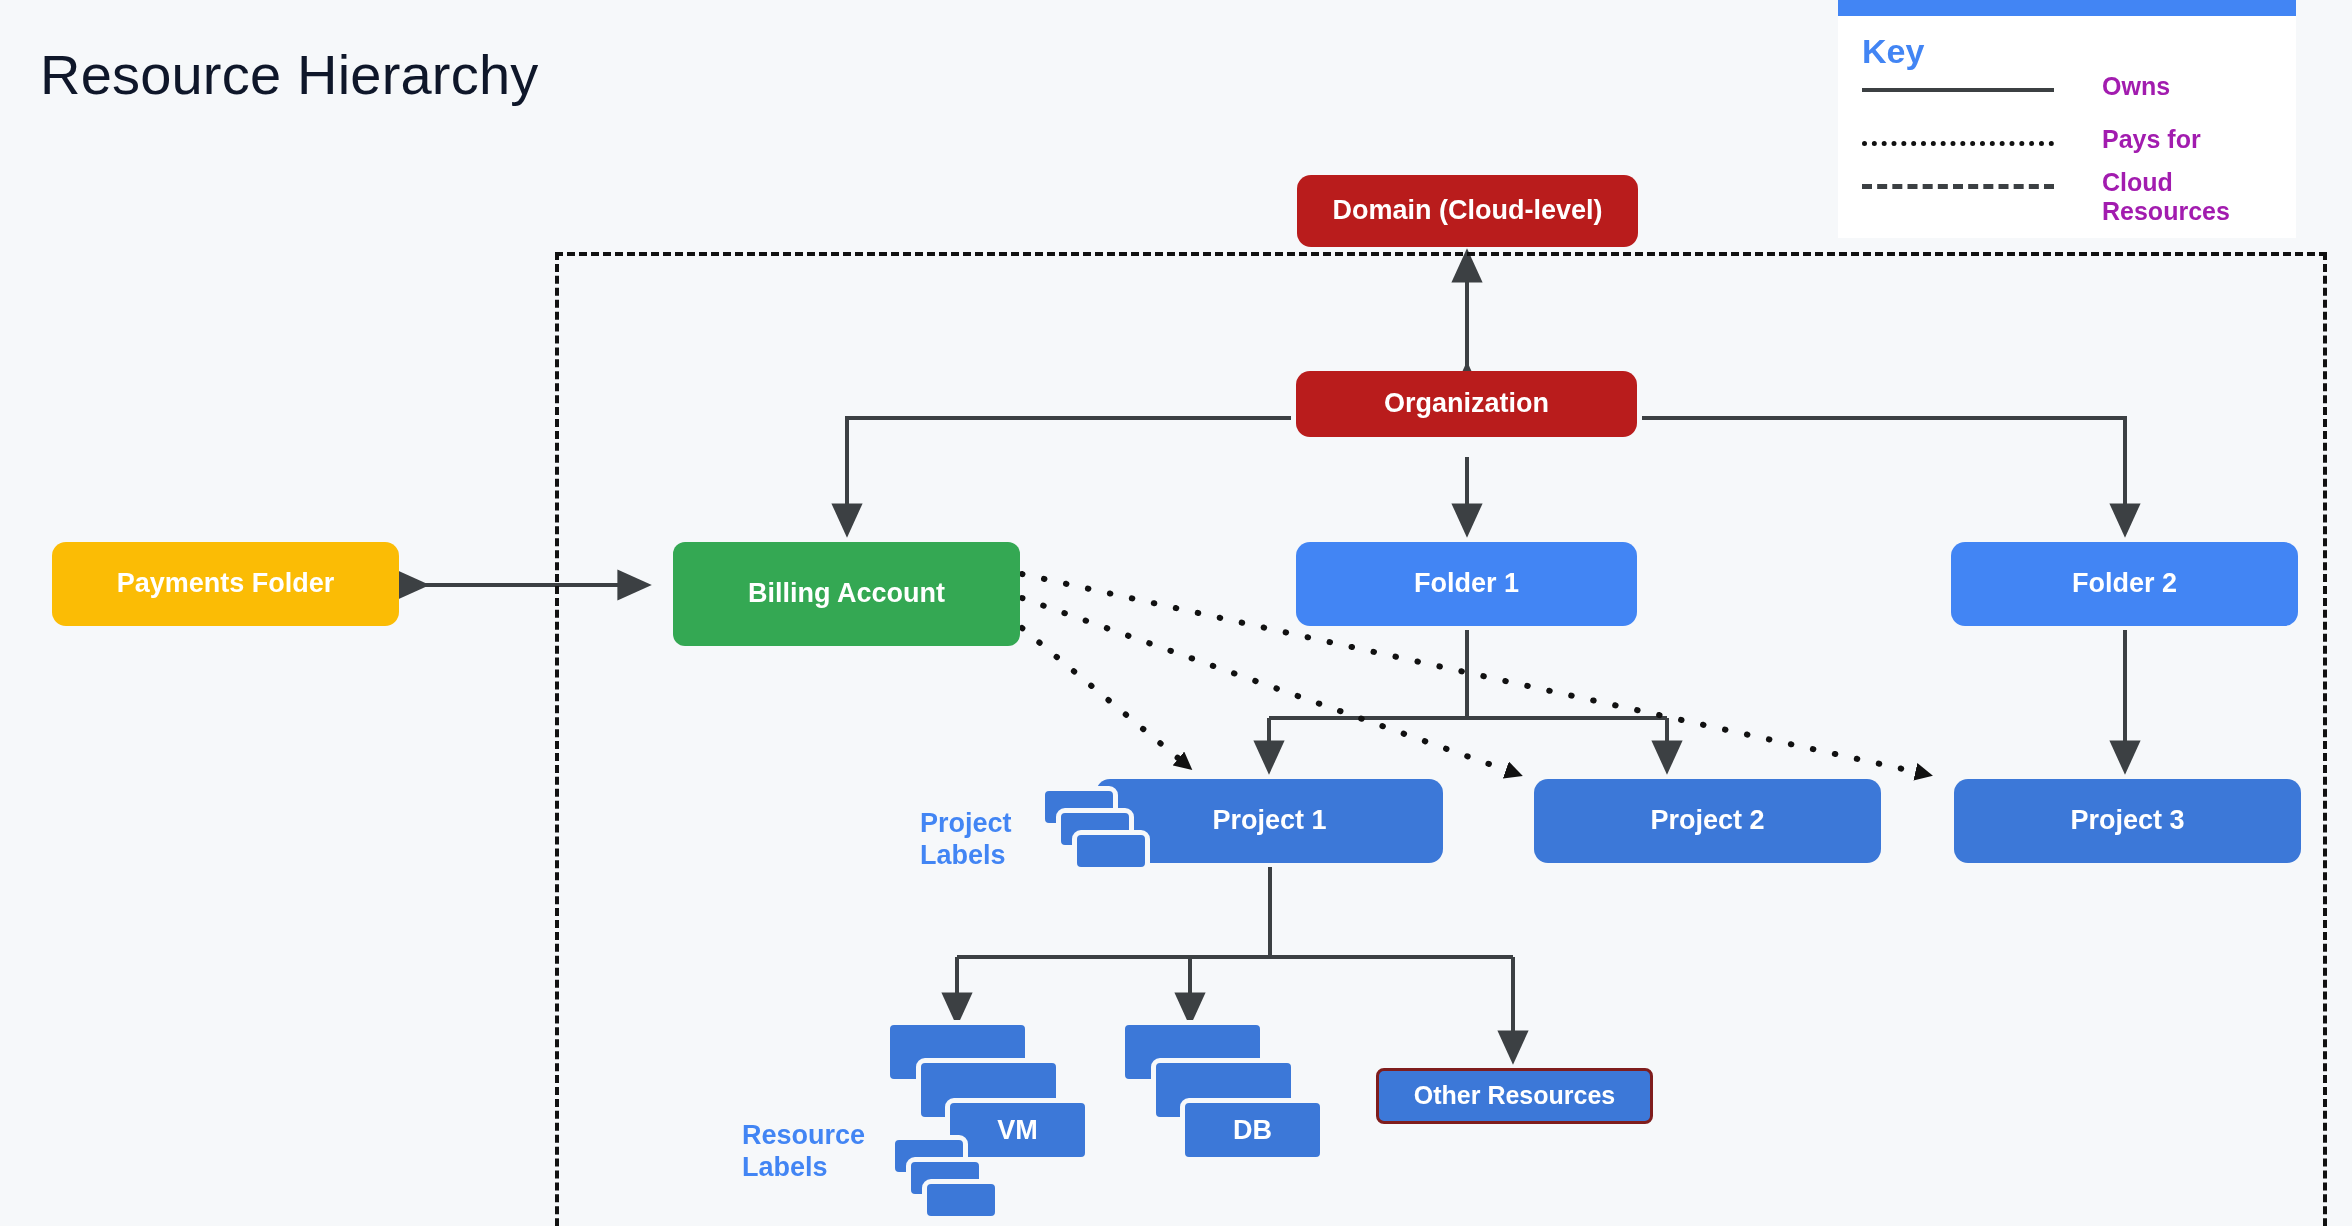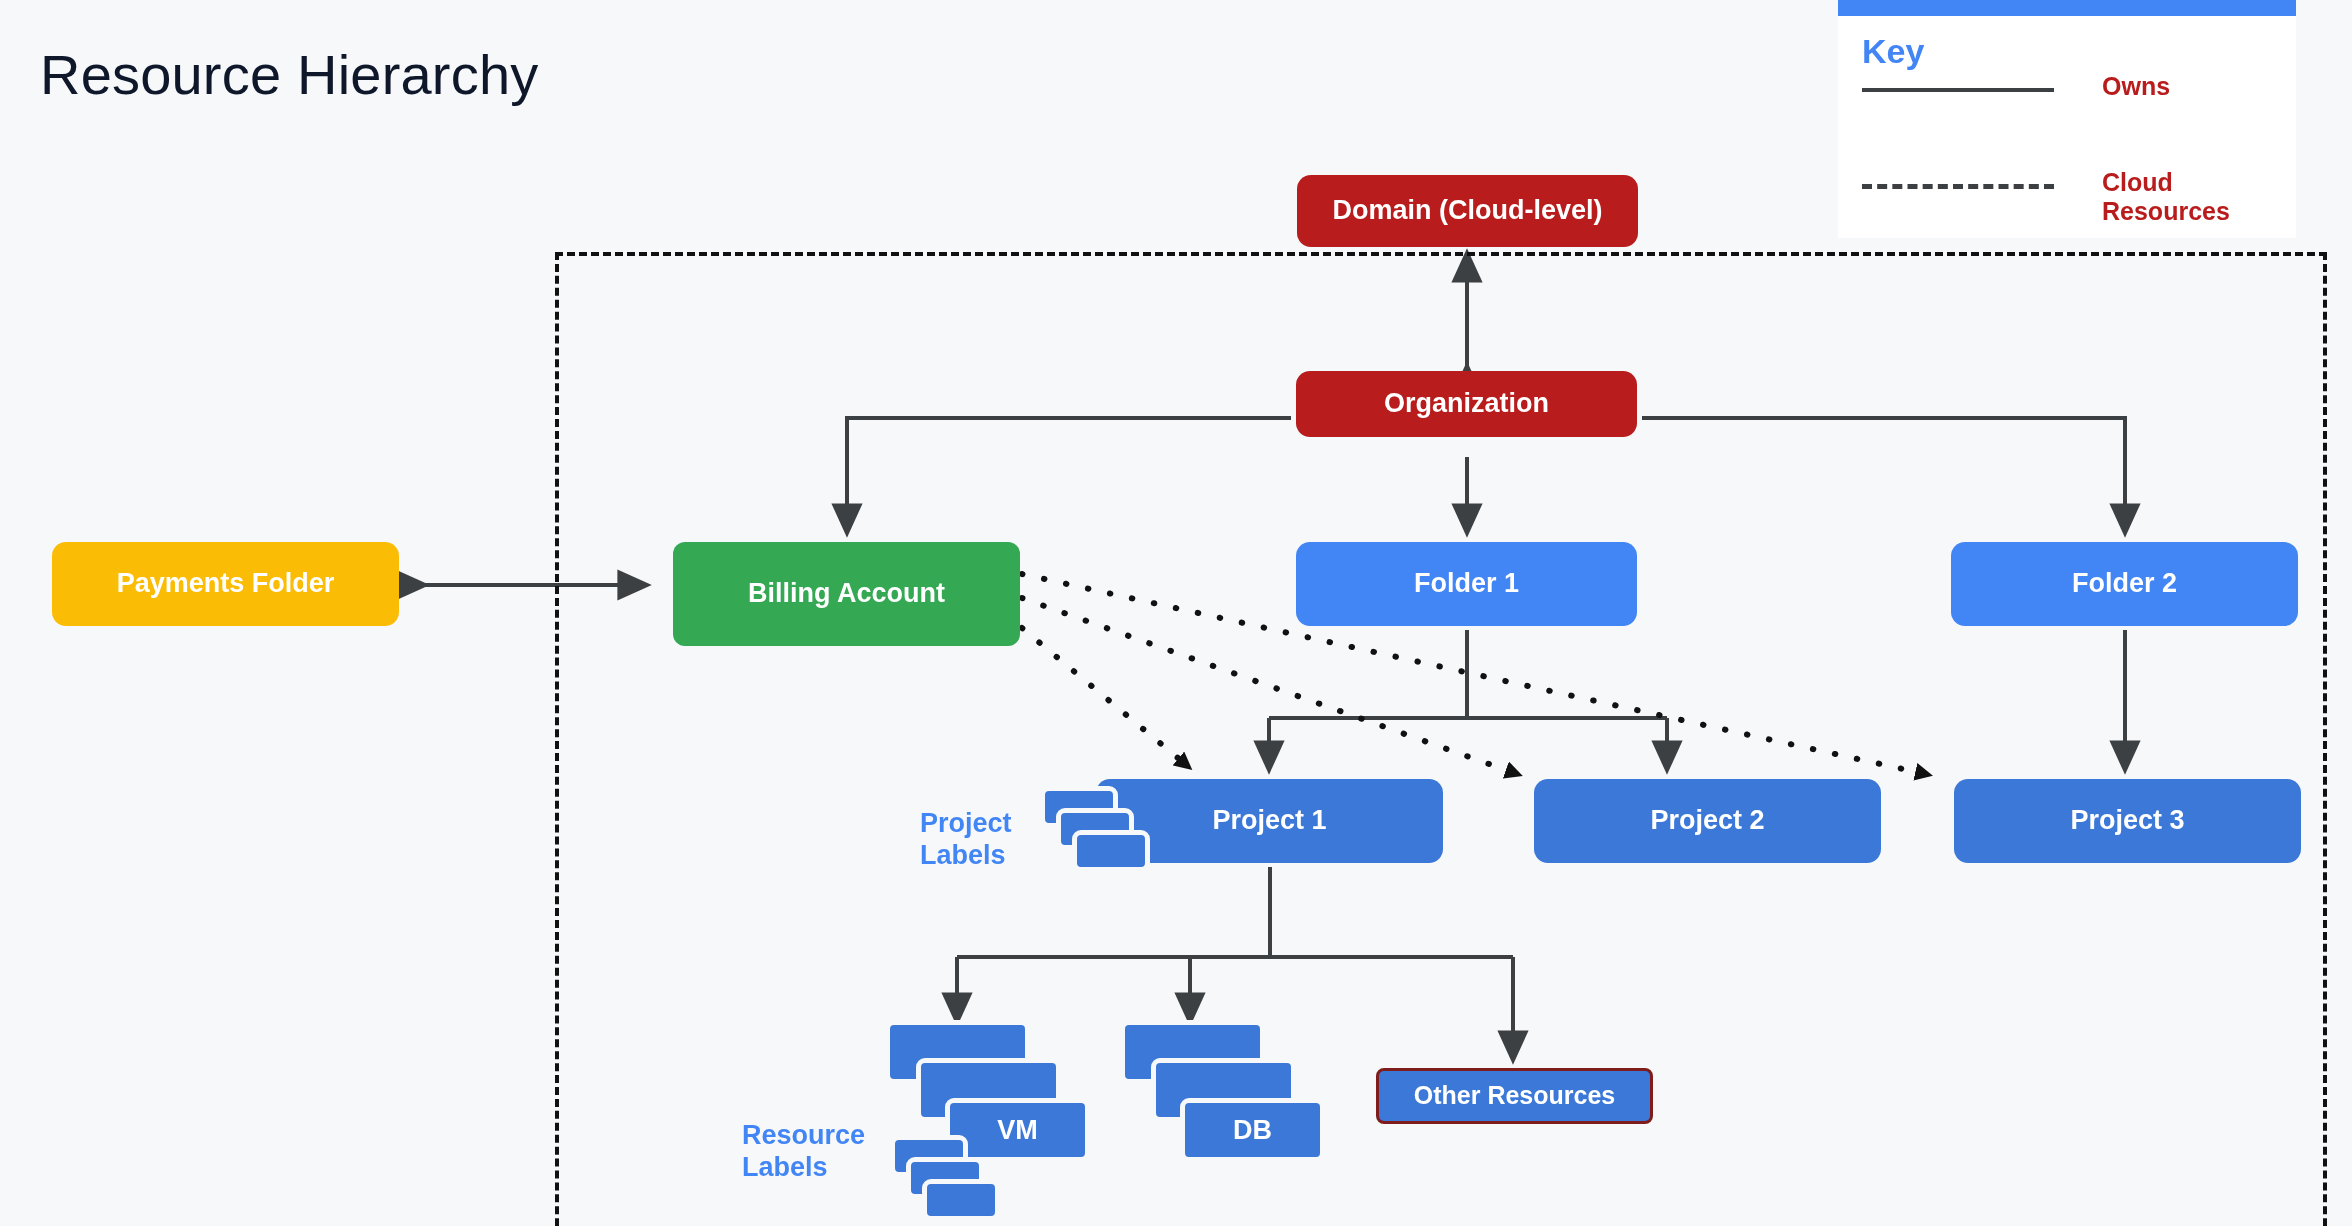--- a/index.html
+++ b/index.html
@@ -116,21 +116,21 @@
   }
   .key-row{position:absolute;left:24px;width:418px;display:flex;align-items:flex-start;}
   .key-row.r1{top:72px;}
   .key-row.r2{top:125px;}
   .key-row.r3{top:168px;}
   .key-sample{width:192px;height:0px;margin-top:16px;flex:none;}
   .ks-solid {border-top:4px solid #3c4043;}
   .ks-dotted{border-top:5px dotted #111111;}
   .ks-dashed{border-top:5px dashed #3c4043;}
   .key-label{
-    margin-left:48px;color:#b91c1c;font-weight:bold;font-size:25px;
+    margin-left:48px;color:#a21caf;font-weight:bold;font-size:25px;
     line-height:1.15;white-space:pre-line;
   }
 </style>
 </head>
 <body>
 
 <div id="stage">
 
   <div class="page-title">Resource Hierarchy</div>
 
@@ -221,20 +221,24 @@
   </div>
 
   <div class="key-box">
     <div class="key-bar"></div>
     <div class="key-title">Key</div>
 
     <div class="key-row r1">
       <div class="key-sample ks-solid"></div>
       <div class="key-label">Owns</div>
     </div>
+    <div class="key-row r2">
+      <div class="key-sample ks-dotted"></div>
+      <div class="key-label">Pays for</div>
+    </div>
     <div class="key-row r3">
       <div class="key-sample ks-dashed"></div>
       <div class="key-label">Cloud
 Resources</div>
     </div>
   </div>
 
 </div>
 
 </body></html>

